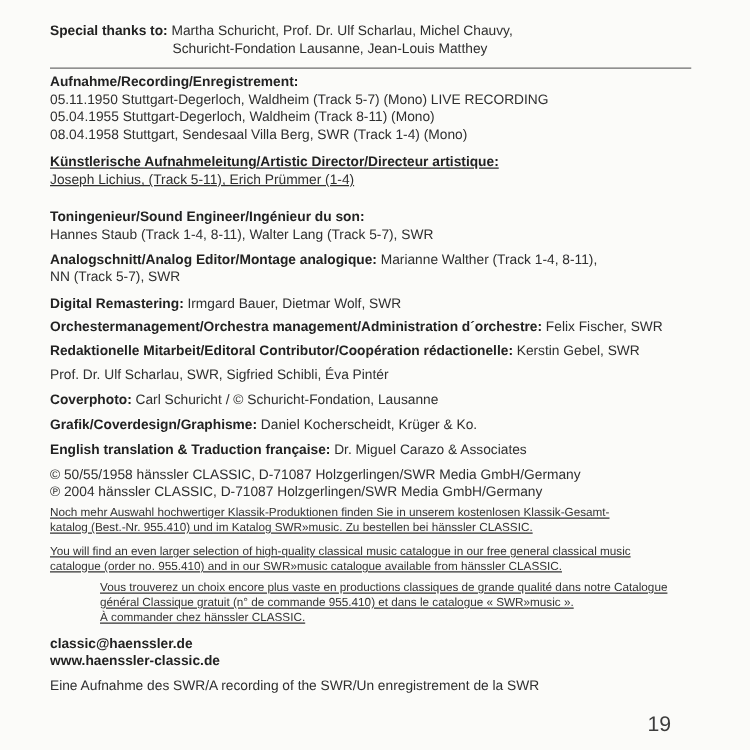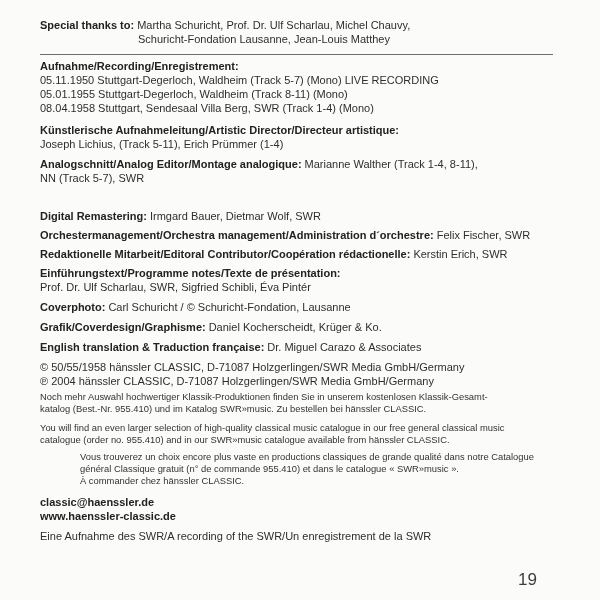--- a/index.html
+++ b/index.html
@@ -24,31 +24,32 @@
     line-height: 14px;
     white-space: nowrap;
   }
   .b { font-weight: bold; color: #222; }
   .val { margin-left: 3px; }
   .indent2 { padding-left: 98px; }
   .small .line, .line.small {
     font-size: 9.4px;
     line-height: 12px;
     color: #333;
+    text-decoration: underline;
   }
   .rule {
     width: 513px;
     border-top: 1.5px solid #6e6e6e;
     margin: 8px 0 4px 0;
   }
   .sec-thanks   { margin-bottom: 0; }
   .sec-recording{ margin-bottom: 8px; }
-  .sec-artistic { margin-bottom: 6px; }
+  .sec-artistic { margin-bottom: 16px; text-decoration: underline; }
   .sec-sound    { margin-bottom: 6px; }
-  .sec-analog   { margin-bottom: 24px; }
+  .sec-analog   { margin-bottom: 7px; }
   .sec-remaster { margin-bottom: 5px; }
   .sec-orch     { margin-bottom: 5px; }
   .sec-edit     { margin-bottom: 5px; }
   .sec-prog     { margin-bottom: 6px; }
   .sec-cover    { margin-bottom: 6px; }
   .sec-grafik   { margin-bottom: 6px; }
   .sec-trans    { margin-bottom: 6px; }
   .sec-copy     { margin-bottom: 3px; }
   .sec-cat-de   { margin-bottom: 7px; }
   .sec-cat-en   { margin-bottom: 5px; }
@@ -72,51 +73,54 @@
       <span class="b">Special thanks to:</span><span class="val">Martha Schuricht, Prof. Dr. Ulf Scharlau, Michel Chauvy,</span>
     </div>
     <div class="line indent2">Schuricht-Fondation Lausanne, Jean-Louis Matthey</div>
   </div>
 
   <div class="rule"></div>
 
   <div class="sec-recording">
     <div class="line b">Aufnahme/Recording/Enregistrement:</div>
     <div class="line">05.11.1950 Stuttgart-Degerloch, Waldheim (Track 5-7) (Mono) LIVE RECORDING</div>
-    <div class="line">05.01.1955 Stuttgart-Degerloch, Waldheim (Track 8-11) (Mono)</div>
+    <div class="line">05.04.1955 Stuttgart-Degerloch, Waldheim (Track 8-11) (Mono)</div>
     <div class="line">08.04.1958 Stuttgart, Sendesaal Villa Berg, SWR (Track 1-4) (Mono)</div>
   </div>
 
   <div class="sec-artistic">
     <div class="line b">Künstlerische Aufnahmeleitung/Artistic Director/Directeur artistique:</div>
     <div class="line">Joseph Lichius, (Track 5-11), Erich Prümmer (1-4)</div>
   </div>
 
+  <div class="sec-sound">
+    <div class="line b">Toningenieur/Sound Engineer/Ingénieur du son:</div>
+    <div class="line">Hannes Staub (Track 1-4, 8-11), Walter Lang (Track 5-7), SWR</div>
+  </div>
 
   <div class="sec-analog">
     <div class="line">
       <span class="b">Analogschnitt/Analog Editor/Montage analogique:</span><span class="val">Marianne Walther (Track 1-4, 8-11),</span>
     </div>
     <div class="line">NN (Track 5-7), SWR</div>
   </div>
 
   <div class="sec-remaster line">
     <span class="b">Digital Remastering:</span><span class="val">Irmgard Bauer, Dietmar Wolf, SWR</span>
   </div>
 
   <div class="sec-orch line">
     <span class="b">Orchestermanagement/Orchestra management/Administration d´orchestre:</span><span class="val">Felix Fischer, SWR</span>
   </div>
 
   <div class="sec-edit line">
-    <span class="b">Redaktionelle Mitarbeit/Editoral Contributor/Coopération rédactionelle:</span><span class="val">Kerstin Erich, SWR</span>
+    <span class="b">Redaktionelle Mitarbeit/Editoral Contributor/Coopération rédactionelle:</span><span class="val">Kerstin Gebel, SWR</span>
   </div>
 
   <div class="sec-prog">
-    <div class="line b">Einführungstext/Programme notes/Texte de présentation:</div>
     <div class="line">Prof. Dr. Ulf Scharlau, SWR, Sigfried Schibli, Éva Pintér</div>
   </div>
 
   <div class="sec-cover line">
     <span class="b">Coverphoto:</span><span class="val">Carl Schuricht / © Schuricht-Fondation, Lausanne</span>
   </div>
 
   <div class="sec-grafik line">
     <span class="b">Grafik/Coverdesign/Graphisme:</span><span class="val">Daniel Kocherscheidt, Krüger &amp; Ko.</span>
   </div>

